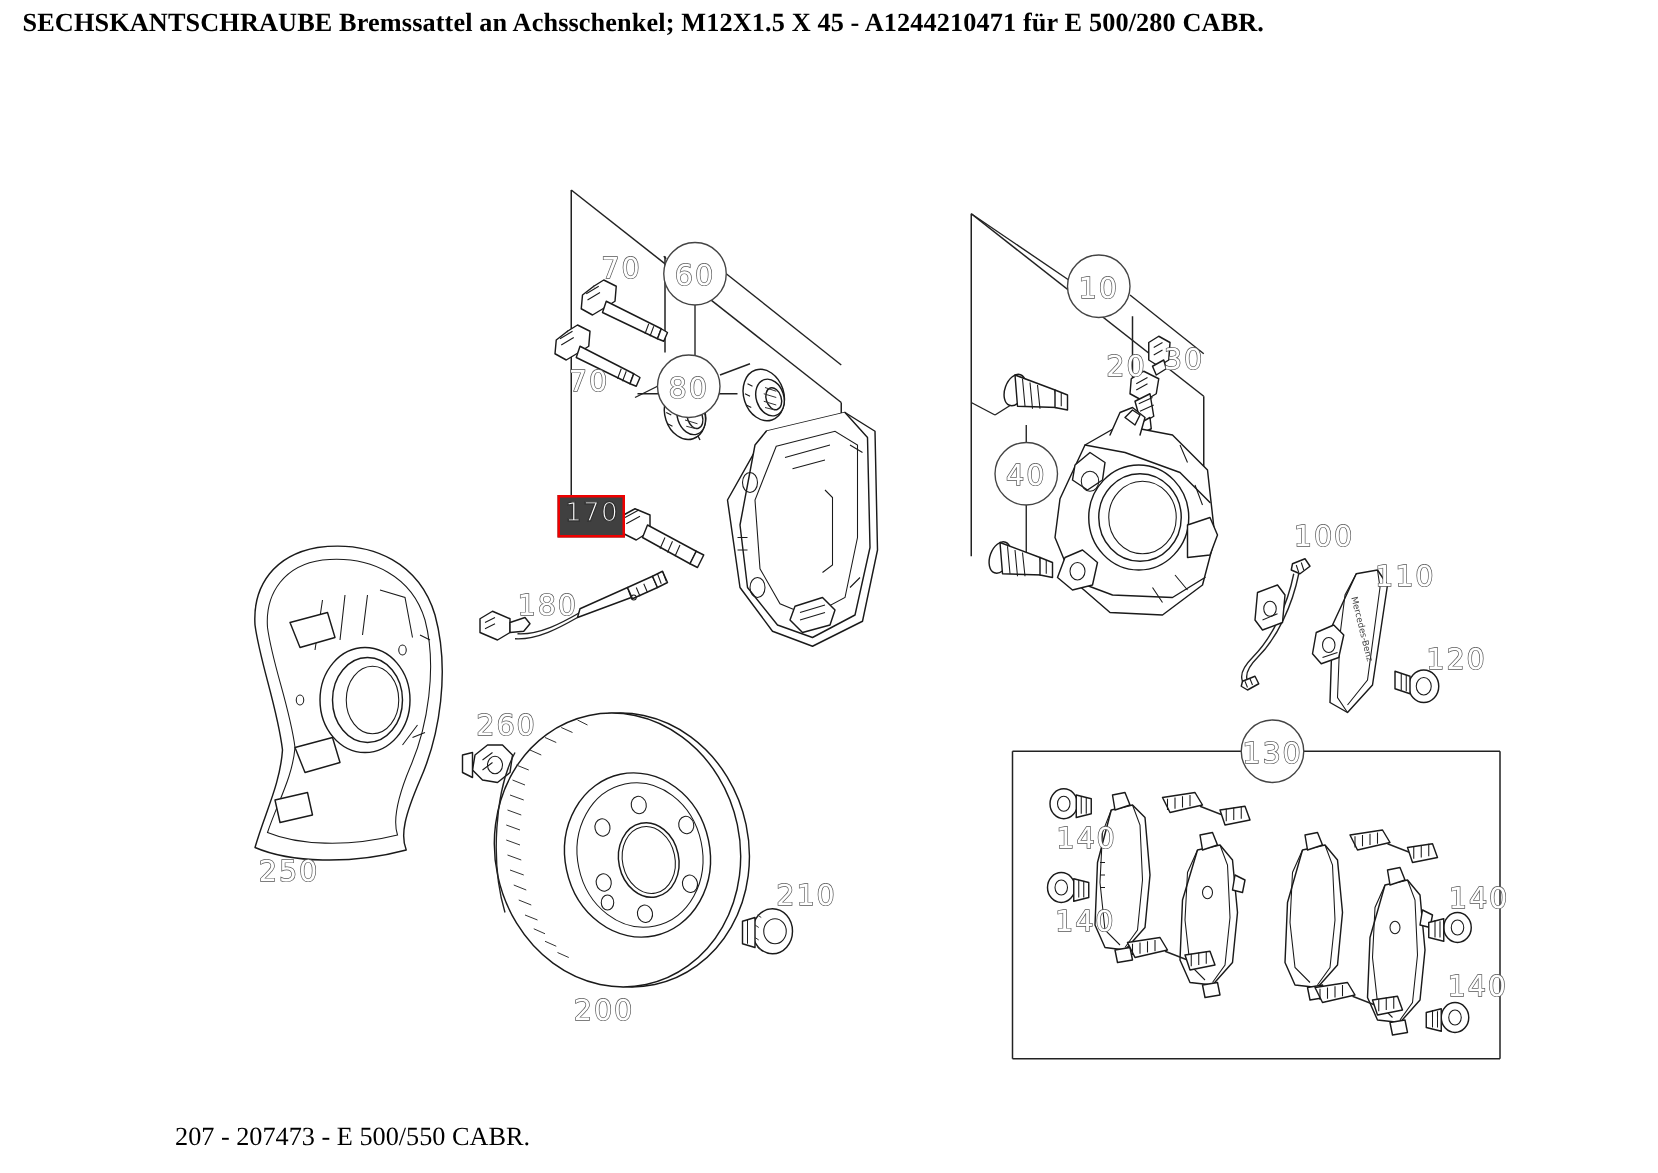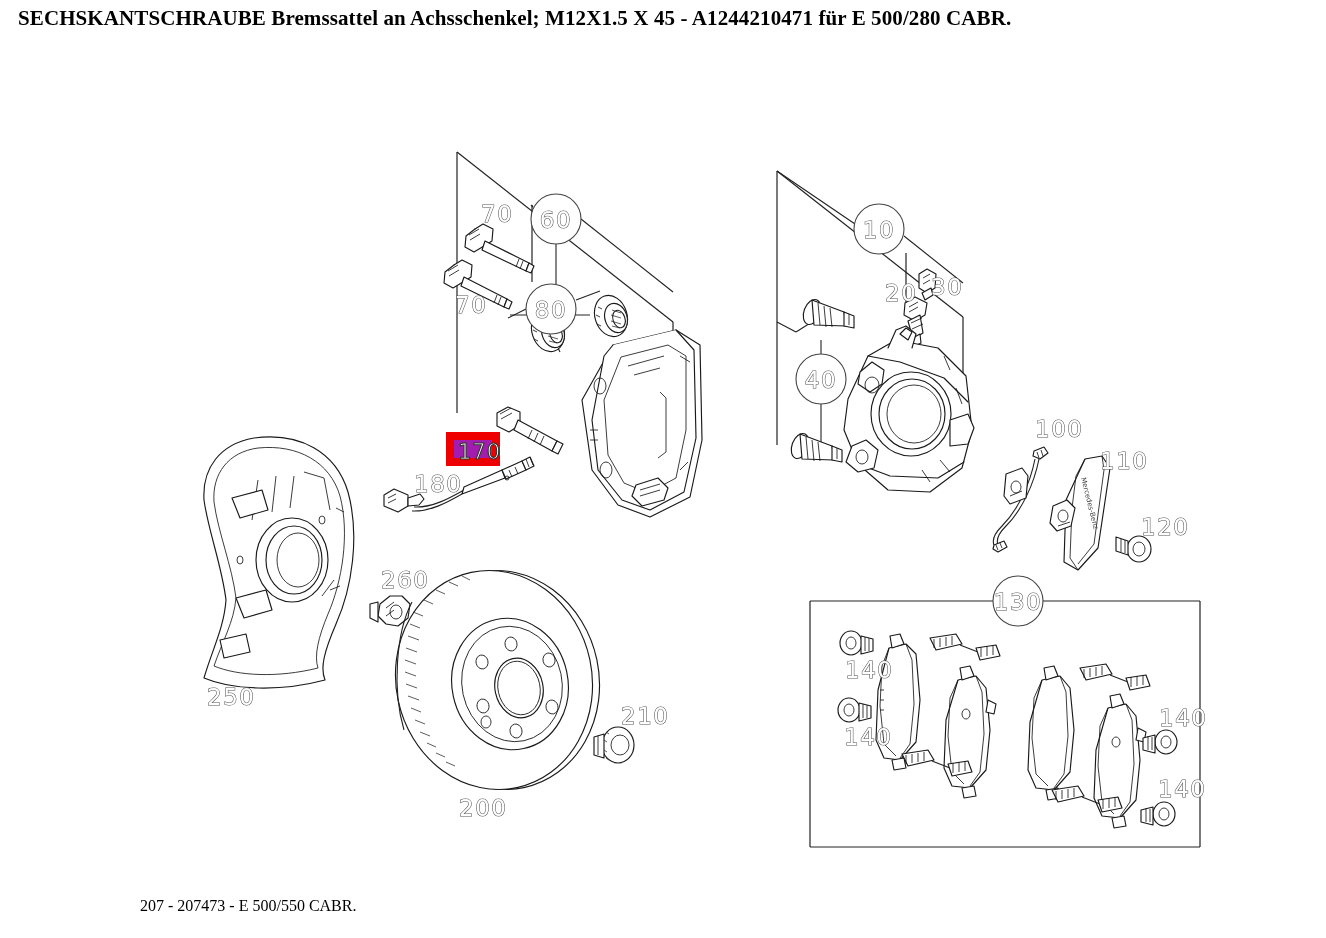--- a/index.html
+++ b/index.html
@@ -1,23 +1,23 @@
 <!DOCTYPE html>
 <html><head>
 <meta charset="utf-8">
 <style>
   html,body{margin:0;padding:0;background:#ffffff;}
   body{width:1326px;height:938px;position:relative;overflow:hidden;
        font-family:"Liberation Serif","DejaVu Serif",serif;color:#000;}
   #page-title{position:absolute;left:18px;top:6px;font-size:21px;
               font-weight:600;letter-spacing:.1px;white-space:nowrap;}
-  #page-footer{position:absolute;left:140px;top:897px;font-size:16px;}
+  #page-footer{position:absolute;left:140px;top:897px;font-size:21px;}
   #diagram{position:absolute;left:0;top:0;width:1326px;height:938px;}
-  .hl-box{position:absolute;border:8px solid #3b82f6;background:#a21caf;
-          box-sizing:border-box;margin-top:36px;}
+  .hl-box{position:absolute;border:2px solid #3b82f6;background:#404040;
+          box-sizing:border-box;}
   .hl-label{position:absolute;font-family:"DejaVu Sans",sans-serif;
             font-size:21px;letter-spacing:1px;color:#fff;
             -webkit-text-stroke:1.1px #333;text-stroke:1.1px #333;}
   svg text.cnum{font-family:"DejaVu Sans",sans-serif;font-size:23px;
                 letter-spacing:1.5px;fill:#ffffff;stroke:#555555;
                 stroke-width:1.1px;paint-order:stroke fill;}
   .ln{stroke:#222;stroke-width:1.1;fill:none;}
   .frame{stroke:#222;stroke-width:1.2;fill:none;}
   .cir{stroke:#444;stroke-width:1.1;fill:#ffffff;}
   .pt{stroke:#1a1a1a;stroke-width:1.15;fill:#ffffff;stroke-linejoin:round;

